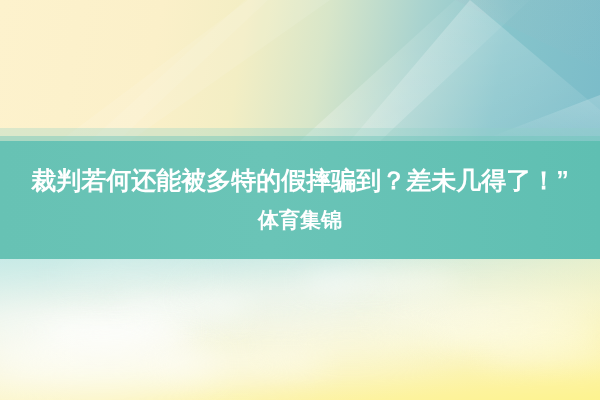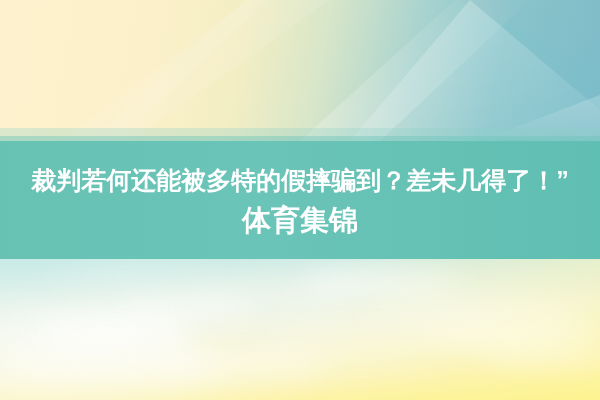--- a/index.html
+++ b/index.html
@@ -84,21 +84,21 @@
     letter-spacing: 0px;
     white-space: nowrap;
     text-align: center;
     font-family: "Liberation Sans", "DejaVu Sans", sans-serif;
   }
   .title-line.line1 {
     width: 600px;
     font-size: 25px;
   }
   .title-line.line2 {
-    font-size: 29px;
+    font-size: 21px;
   }
 
   
   .sky {
     position: absolute;
     left: 0;
     top: 259px;
     width: 600px;
     height: 141px;
     overflow: hidden;

